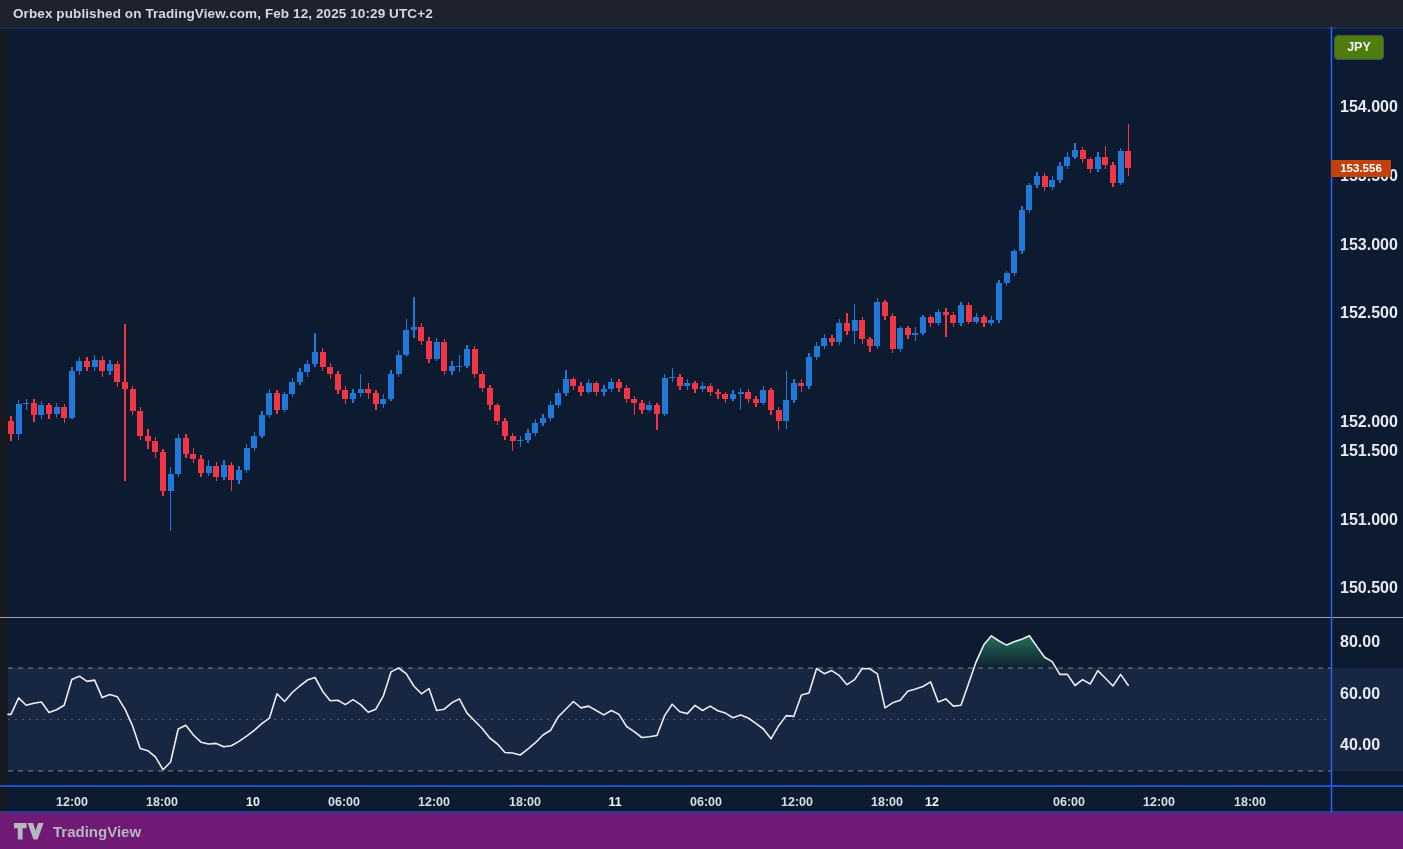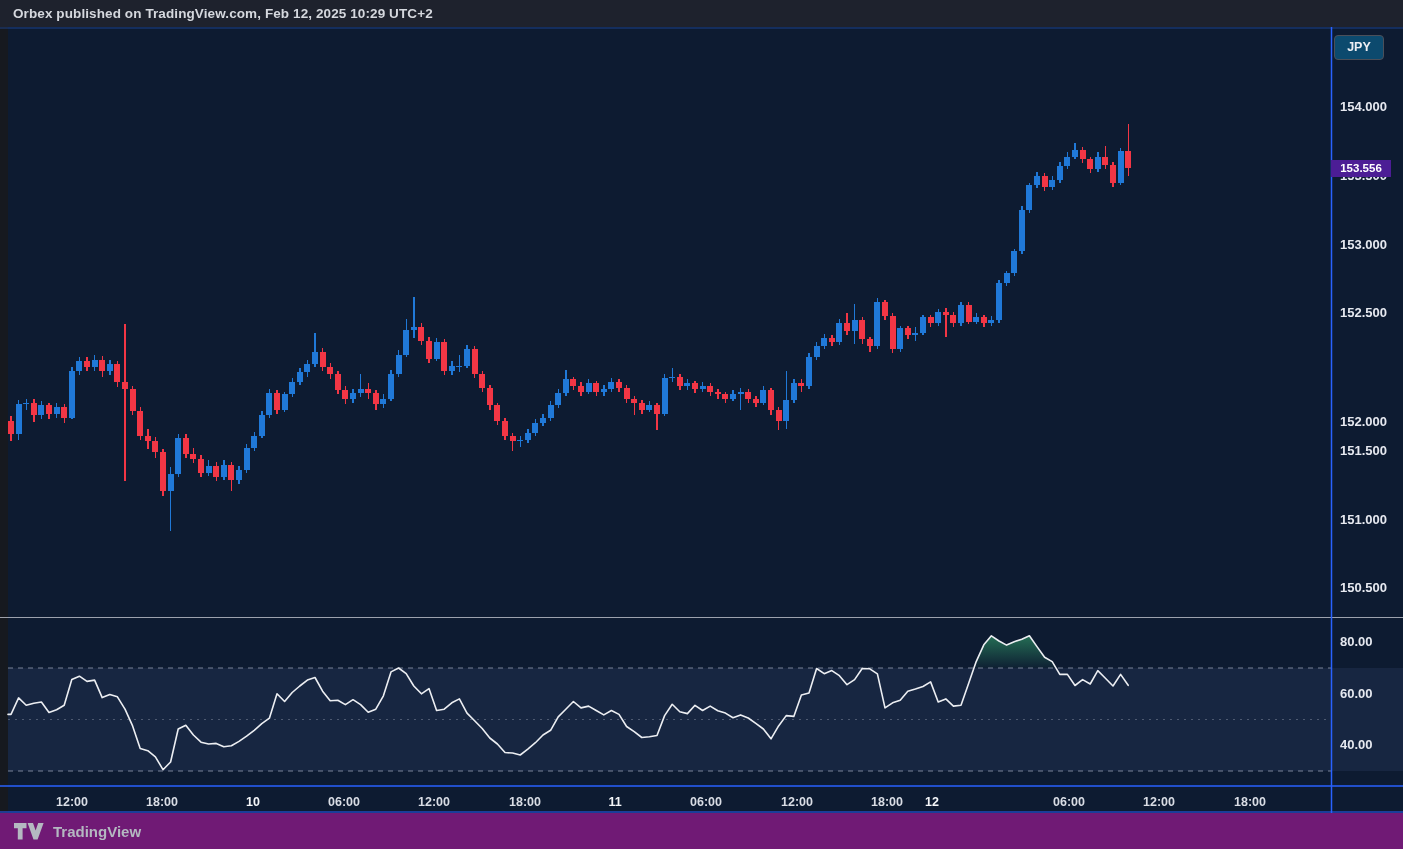--- a/index.html
+++ b/index.html
@@ -3,30 +3,30 @@
 <meta charset="utf-8">
 <style>
   html,body{margin:0;padding:0;background:#17191f;width:1403px;height:849px;overflow:hidden;
     font-family:"Liberation Sans","DejaVu Sans",sans-serif;}
   #stage{position:relative;width:1258px;height:849px;background:#17191f;}
   .topbar{position:absolute;left:0;top:0;width:1403px;height:27px;background:#1e222d;
     display:flex;align-items:center;}
   .topbar span{margin-left:13px;font-size:13.5px;font-weight:700;color:#d5d8de;letter-spacing:.1px;}
   #chart-region{position:absolute;left:0;top:27px;width:1403px;height:786px;}
   #plot{position:absolute;left:0;top:0;}
-  .pricelab,.rsilab{position:absolute;left:1340px;font-size:13px;font-weight:700;color:#e6e9f0;
+  .pricelab,.rsilab{position:absolute;left:1340px;font-size:16px;font-weight:700;color:#e6e9f0;
     height:16px;line-height:16px;white-space:nowrap;}
   .timelab{position:absolute;width:64px;text-align:center;font-size:12.5px;font-weight:700;
     color:#d9dde5;top:764px;height:22px;line-height:22px;}
   .timelab.day{color:#f4f6f9;}
   .chip{position:absolute;left:1334px;top:8px;width:48px;height:23px;line-height:23px;text-align:center;
-    background:#0c4a6e;border:1px solid #4b4f59;border-radius:4px;color:#eceef3;font-size:12.5px;
+    background:#4d7c0f;border:1px solid #4b4f59;border-radius:4px;color:#eceef3;font-size:12.5px;
     font-weight:700;cursor:pointer;}
   .badge{position:absolute;left:1331px;top:133px;width:60px;height:17px;line-height:17px;text-align:center;
-    background:#4c1d95;color:#ffffff;font-size:11.5px;font-weight:700;z-index:5;}
+    background:#c2410c;color:#ffffff;font-size:11.5px;font-weight:700;z-index:5;}
   .axis-hit{position:absolute;background:transparent;}
   #price-axis-hit{left:1332px;top:0;width:71px;height:759px;cursor:ns-resize;}
   #time-axis-hit{left:0;top:759px;width:1331px;height:27px;cursor:ew-resize;}
   .footer{position:absolute;left:0;top:813px;width:1403px;height:36px;background:#701a75;
     display:flex;align-items:center;}
   .footer .logo{margin-left:14px;display:flex;align-items:center;cursor:pointer;}
   .footer .brand{margin-left:9px;font-size:15px;font-weight:700;color:#b4b8c1;cursor:pointer;}
 </style>
 </head>
 <body>

